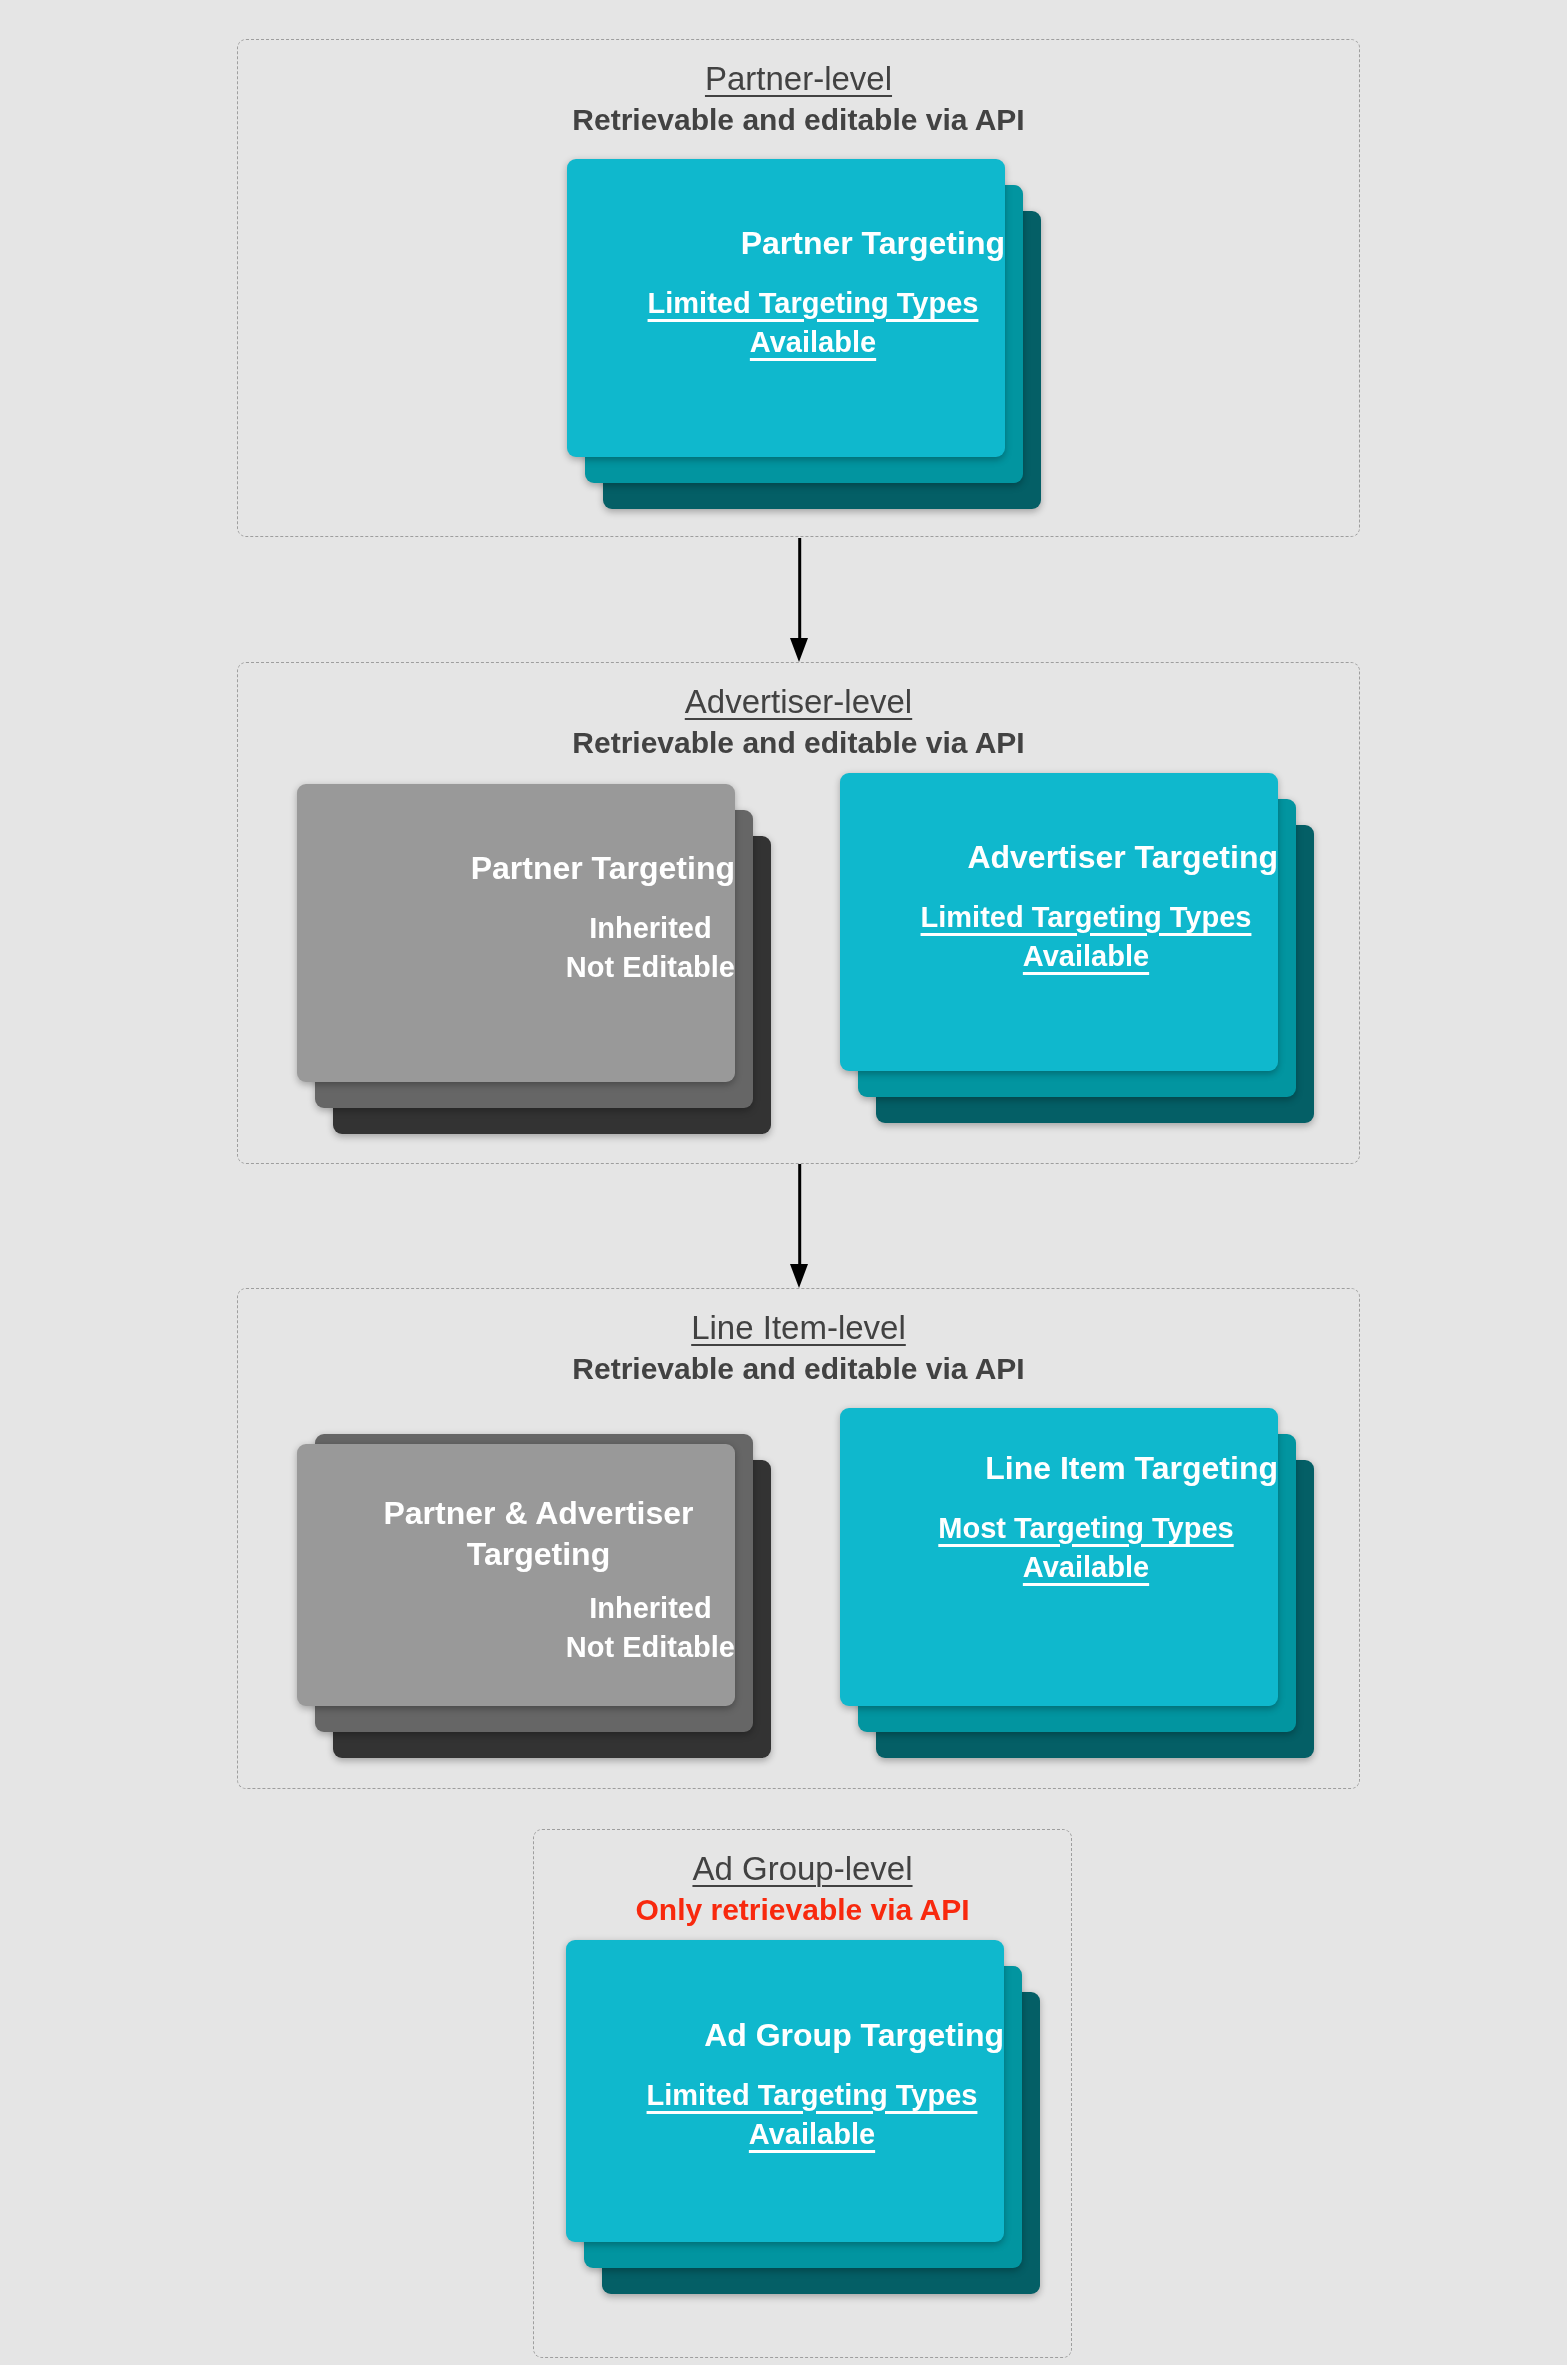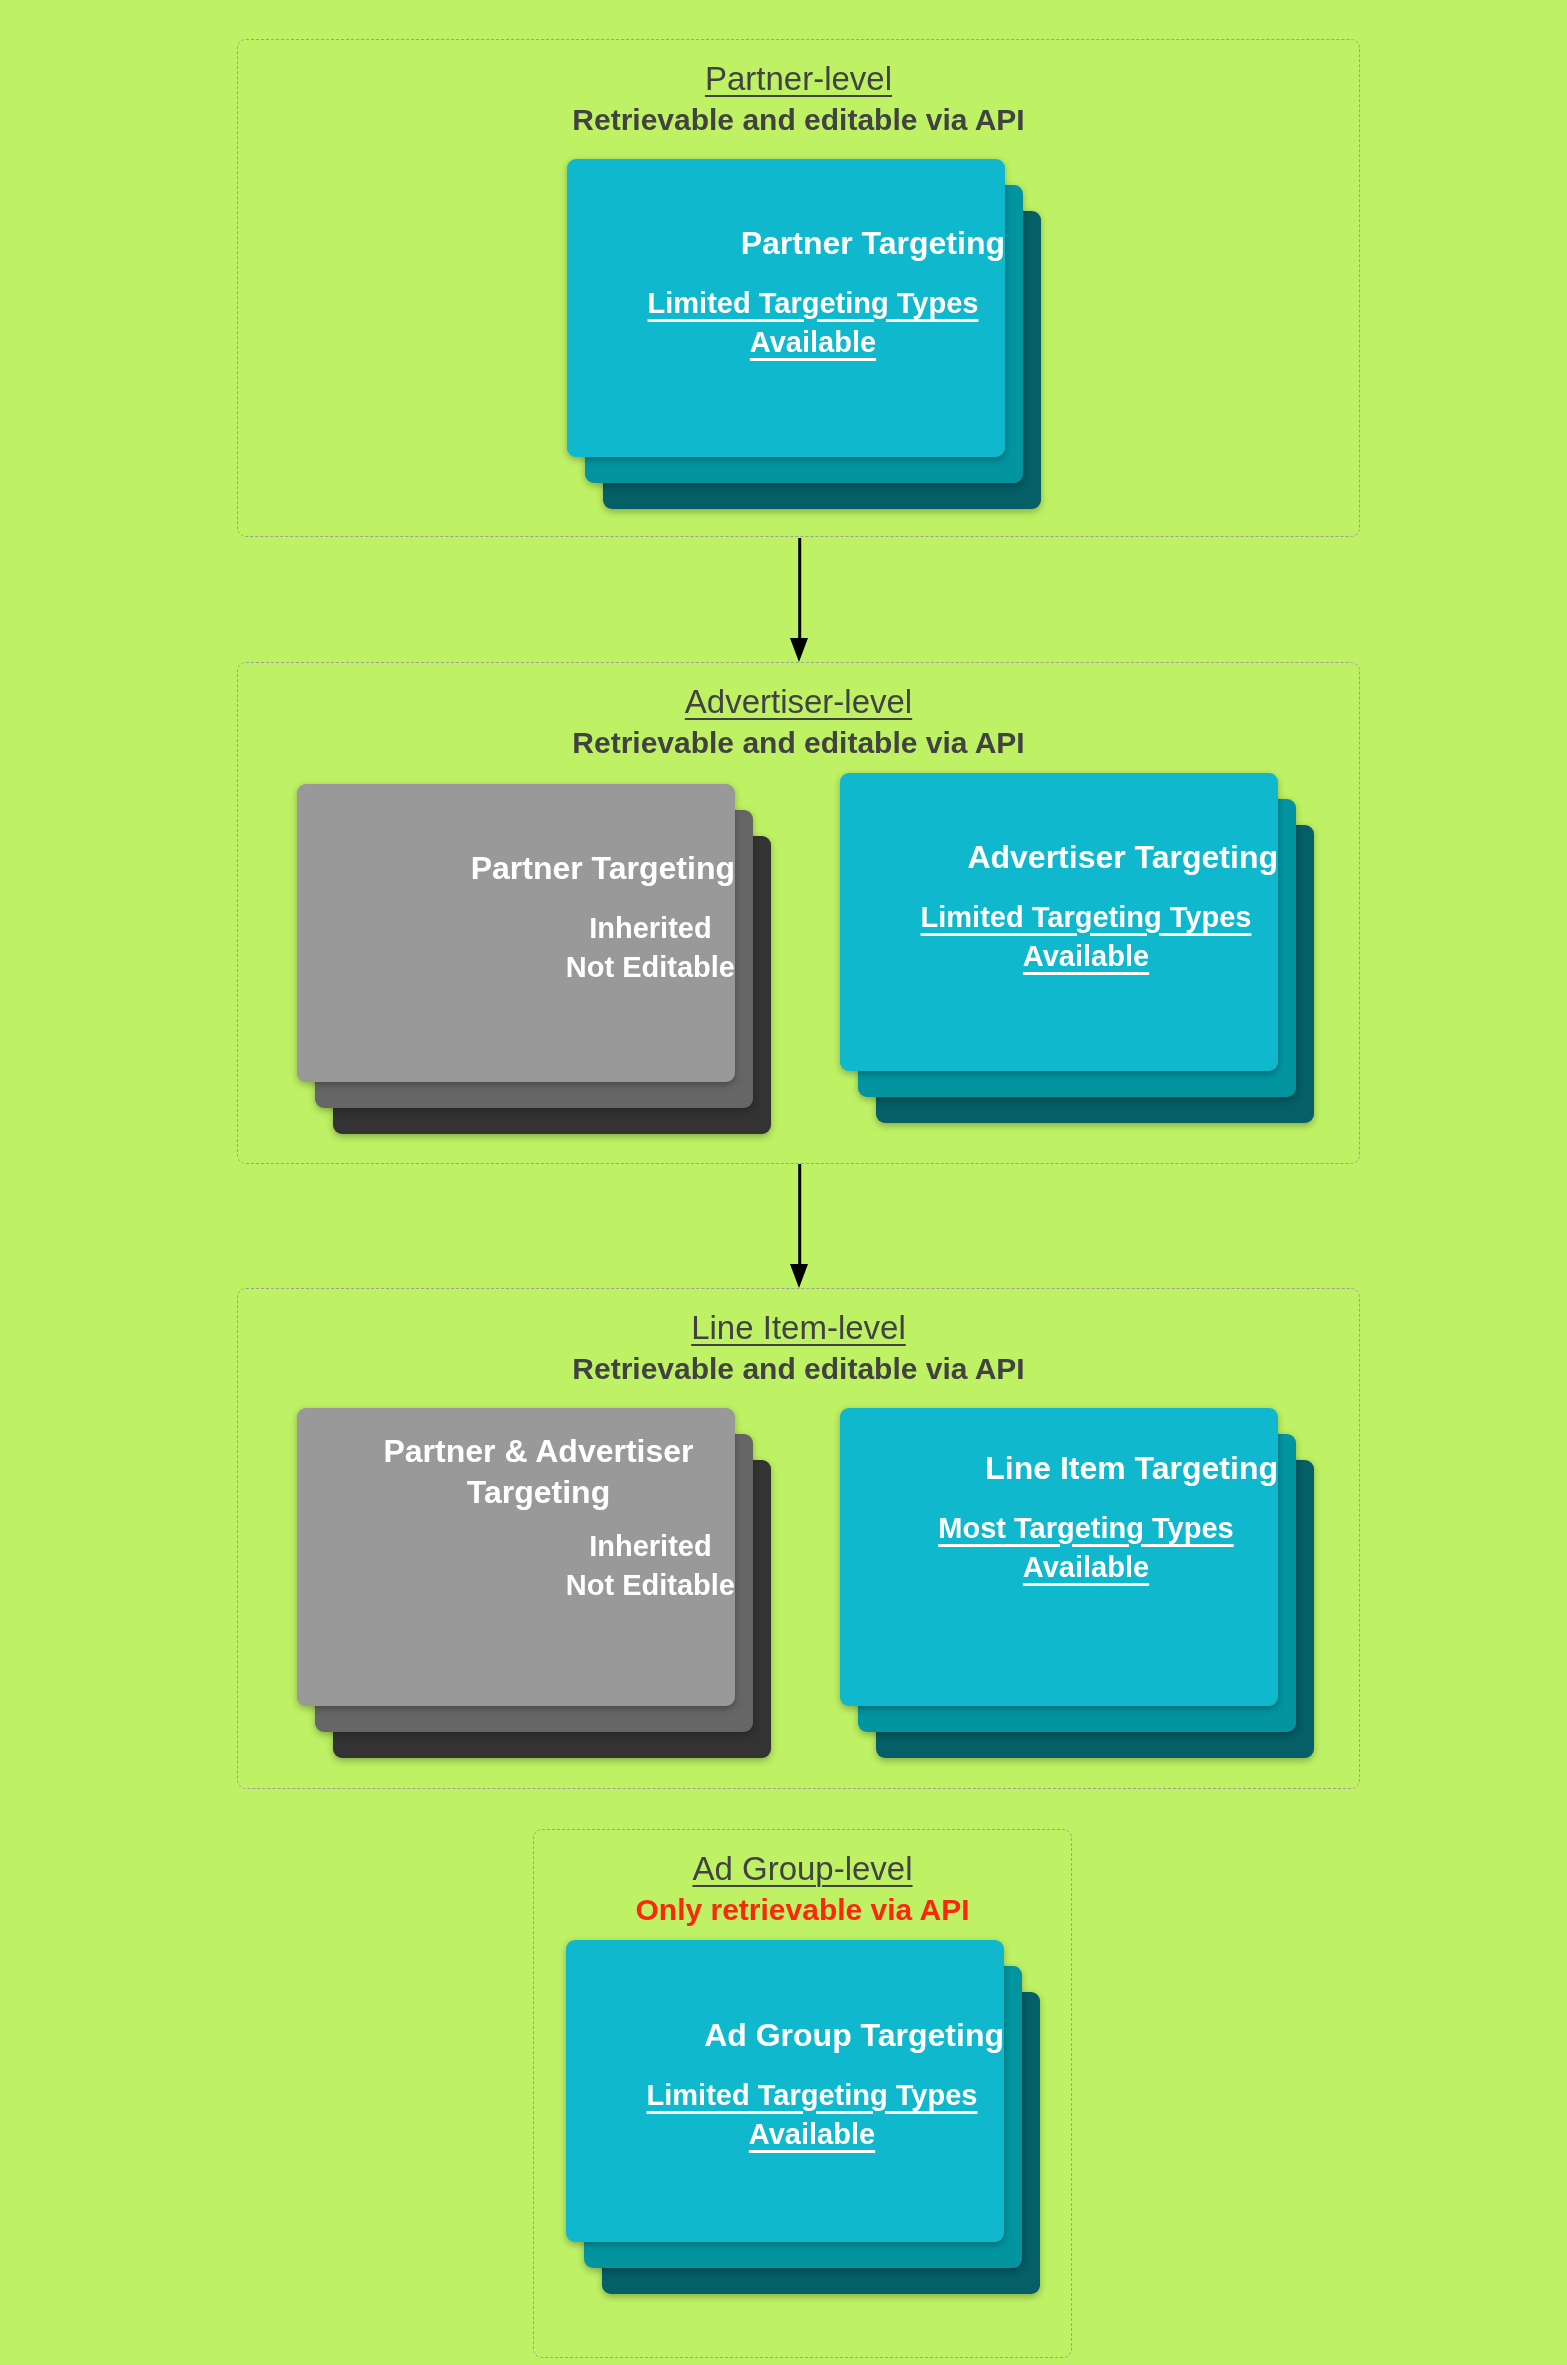--- a/index.html
+++ b/index.html
@@ -2,21 +2,21 @@
 <html style="--heading: #424242; --red: #f8290e; --teal: #0fb8cd; --teal-mid: #0295a0; --teal-dark: #045f66; --gray: #999999; --gray-mid: #666666; --gray-dark: #333333; --border: #9e9e9e; --arrow: #000000;font-size:14.3px"><head>
 <meta charset="utf-8">
 <style>
   html, body { margin: 0; padding: 0; background: #ffffff; }
   body { font-family: "Liberation Sans", "DejaVu Sans", sans-serif; }
 
   .canvas {
     position: relative;
     width: 1567px;
     height: 2366px;
-    background: #bef264;
+    background: #e5e5e5;
     overflow: hidden;
   }
 
   
   .panel {
     position: absolute;
     box-sizing: border-box;
     border: 1.8px dashed var(--border, #9e9e9e);
     border-radius: 9px;
     text-align: center;
@@ -160,21 +160,21 @@
 
   <div class="arrow" style="left:789px; top:1164px; height:124px;"></div>
 
   <section class="panel" style="left:237px; top:1288px; width:1123px; height:501px;">
     <div class="panel-title">Line Item-level</div>
     <div class="panel-subtitle">Retrievable and editable via API</div>
 
     <div class="stack gray" style="left:59px; top:119px;">
       <div class="layer l3"></div>
       <div class="layer l2"></div>
-      <div class="card" style="padding-top:23px;">
+      <div class="card" style="padding-top:49px;margin-top:36px;">
         <div class="card-title">Partner &amp; Advertiser Targeting</div>
         <div class="card-sub plain" style="margin-top:14.3px;">Inherited
 Not Editable</div>
       </div>
     </div>
 
     <div class="stack teal" style="left:602px; top:119px;">
       <div class="layer l3"></div>
       <div class="layer l2"></div>
       <div class="card" style="padding-top:40px;">

